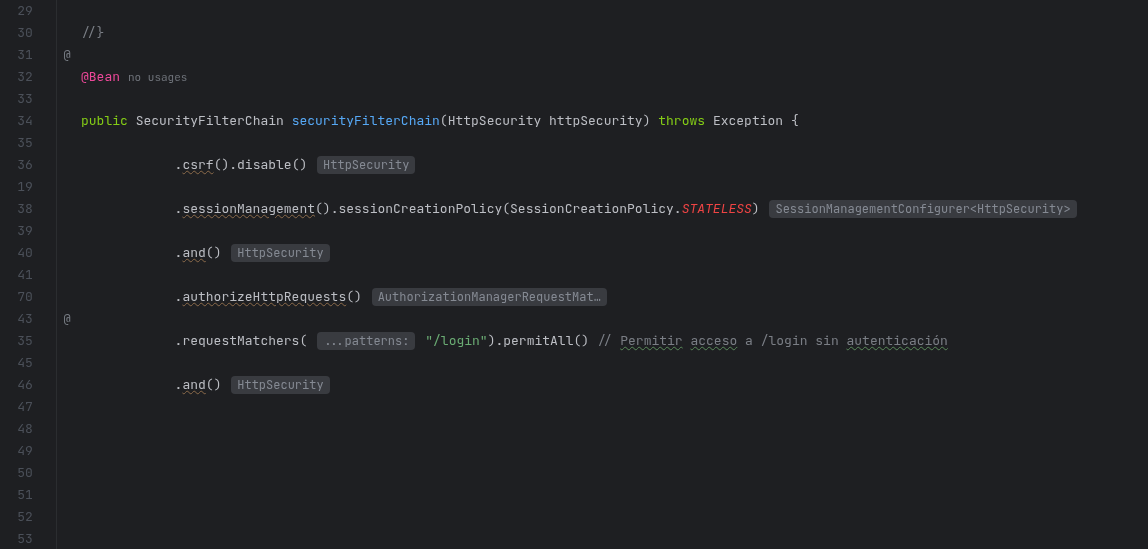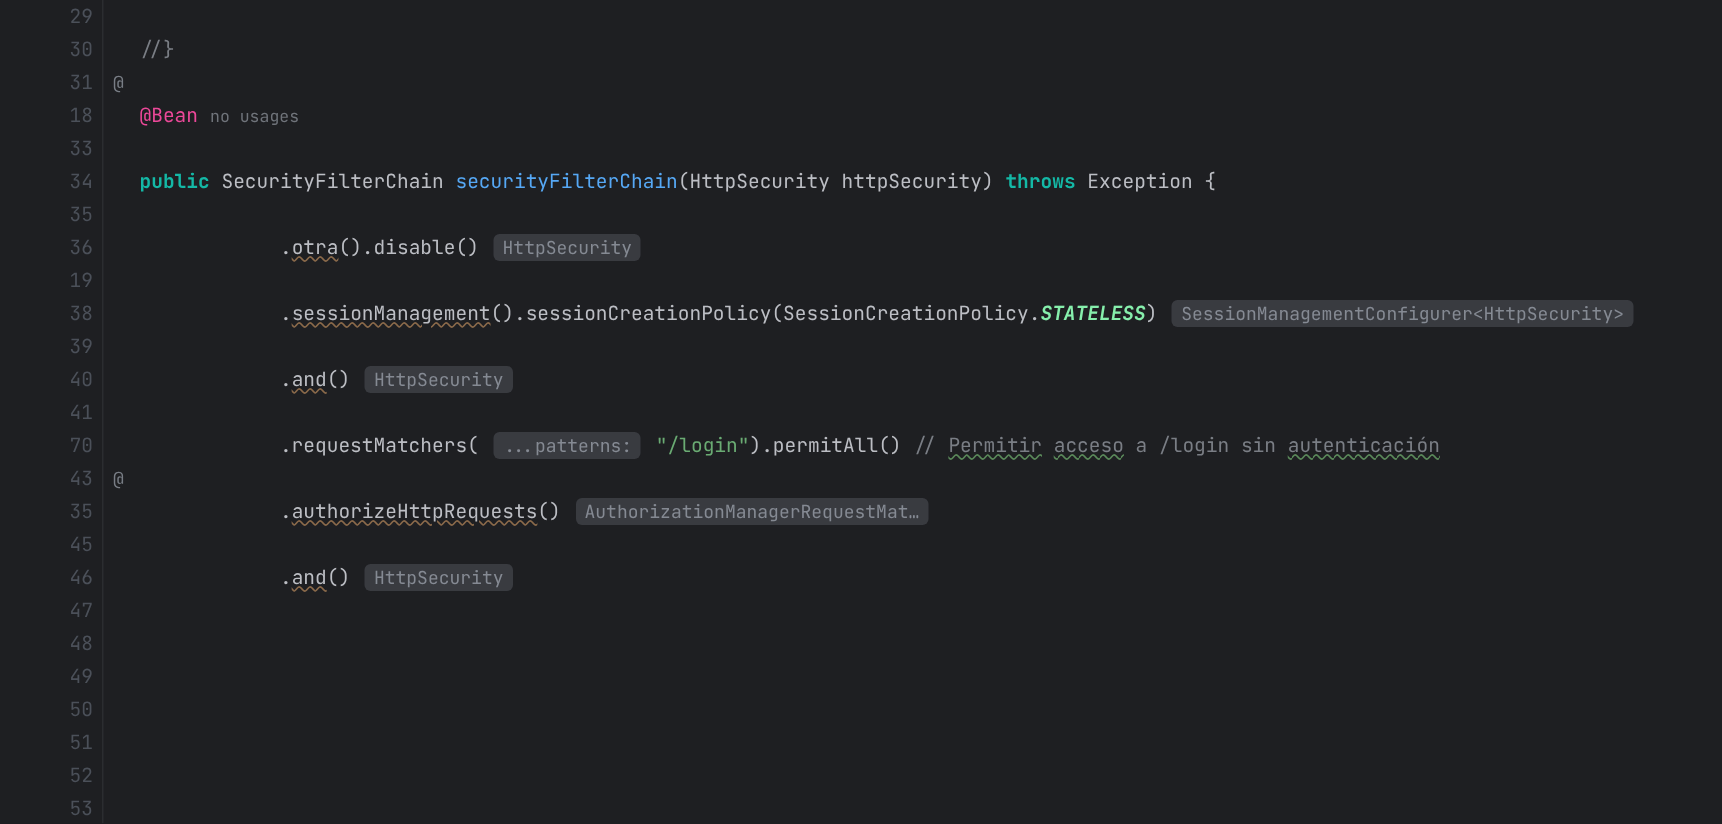--- a/index.html
+++ b/index.html
@@ -1,43 +1,43 @@
 <!DOCTYPE html>
 <html><head>
 <meta charset="utf-8">
 <style>
   html,body{margin:0;padding:0;background:#1e1f22;color:#bcbec4;font-family:"JetBrains Mono",Menlo,Consolas,monospace;font-size:13px;line-height:22px;}
   .editor{display:flex;width:1148px;height:549px;overflow:hidden;}
-  .gutter{width:50px;text-align:right;color:#4b5059;padding:0 6px 0 12px;user-select:none;border-right:1px solid #2b2d30;background:#1e1f22;flex-shrink:0;}
+  .gutter{width:50px;text-align:center;color:#4b5059;padding:0 6px 0 0;user-select:none;border-right:1px solid #2b2d30;background:#1e1f22;flex-shrink:0;}
   .gutter .ln{height:22px;}
   .icons{width:20px;flex-shrink:0;color:#787d85;}
   .icons .ic{height:22px;text-align:center;font-size:12px;}
   .code{flex:1;padding-left:4px;white-space:pre;}
   .line{height:22px;display:block;}
-  .kw{color:#14b8a6;font-weight:bold;}
+  .kw{color:#84cc16;}
   .ann{color:#ec4899;}
   .type{color:#bcbec4;}
   .method{color:#56a8f5;}
   .str{color:#6aab73;}
-  .const{color:#86efac;font-style:italic;font-weight:bold;}
+  .const{color:#ef4444;font-style:italic;}
   .comment{color:#7a7e85;}
   .hint{background:#393b40;color:#858a93;border-radius:4px;padding:1px 6px;margin:0 2px;font-size:12px;}
   .usages{color:#6f737a;font-size:11px;margin-left:8px;margin-top:12px;}
   .wavy{text-decoration:underline wavy #8b6a4a;text-decoration-thickness:1px;}
   .gwavy{text-decoration:underline wavy #5a8a5a;text-decoration-thickness:1px;}
 </style>
 </head>
 <body>
 
 <div class="editor">
   <div class="gutter">
     <div class="ln">29</div>
     <div class="ln">30</div>
     <div class="ln">31</div>
-    <div class="ln">18</div>
+    <div class="ln">32</div>
     <div class="ln">33</div>
     <div class="ln">34</div>
     <div class="ln">35</div>
     <div class="ln">36</div>
     <div class="ln">19</div>
     <div class="ln">38</div>
     <div class="ln">39</div>
     <div class="ln">40</div>
     <div class="ln">41</div>
     <div class="ln">70</div>
@@ -77,25 +77,25 @@
       <div class="ic"></div>
       <div class="ic"></div>
       <div class="ic"></div>
       <div class="ic"></div>
       <div class="ic"></div>
   </div>
   <div class="code">
 <span class="line"><span class="comment">//}</span></span>
 <span class="line"><span class="ann">@Bean</span><span class="usages">no usages</span></span>
 <span class="line"><span class="kw">public</span> <span class="type">SecurityFilterChain</span> <span class="method">securityFilterChain</span><span>(HttpSecurity httpSecurity)</span> <span class="kw">throws</span> <span>Exception {</span></span>
-<span class="line">            <span>.</span><span class="wavy">otra</span><span>().disable()</span> <span class="hint">HttpSecurity</span></span>
+<span class="line">            <span>.</span><span class="wavy">csrf</span><span>().disable()</span> <span class="hint">HttpSecurity</span></span>
 <span class="line">            <span>.</span><span class="wavy">sessionManagement</span><span>().sessionCreationPolicy(SessionCreationPolicy.</span><span class="const">STATELESS</span><span>)</span> <span class="hint">SessionManagementConfigurer&lt;HttpSecurity&gt;</span></span>
 <span class="line">            <span>.</span><span class="wavy">and</span><span>()</span> <span class="hint">HttpSecurity</span></span>
+<span class="line">            <span>.</span><span class="wavy">authorizeHttpRequests</span><span>()</span> <span class="hint">AuthorizationManagerRequestMat…</span></span>
 <span class="line">            <span>.requestMatchers( </span><span class="hint">...patterns:</span> <span class="str">"/login"</span><span>).permitAll() </span><span class="comment"><span>// </span><span class="gwavy">Permitir</span> <span class="gwavy">acceso</span><span> a /login sin </span><span class="gwavy">autenticación</span></span></span>
-<span class="line">            <span>.</span><span class="wavy">authorizeHttpRequests</span><span>()</span> <span class="hint">AuthorizationManagerRequestMat…</span></span>
 <span class="line">            <span>.</span><span class="wavy">and</span><span>()</span> <span class="hint">HttpSecurity</span></span>
 
 
 
 
 
 
 
 
 

